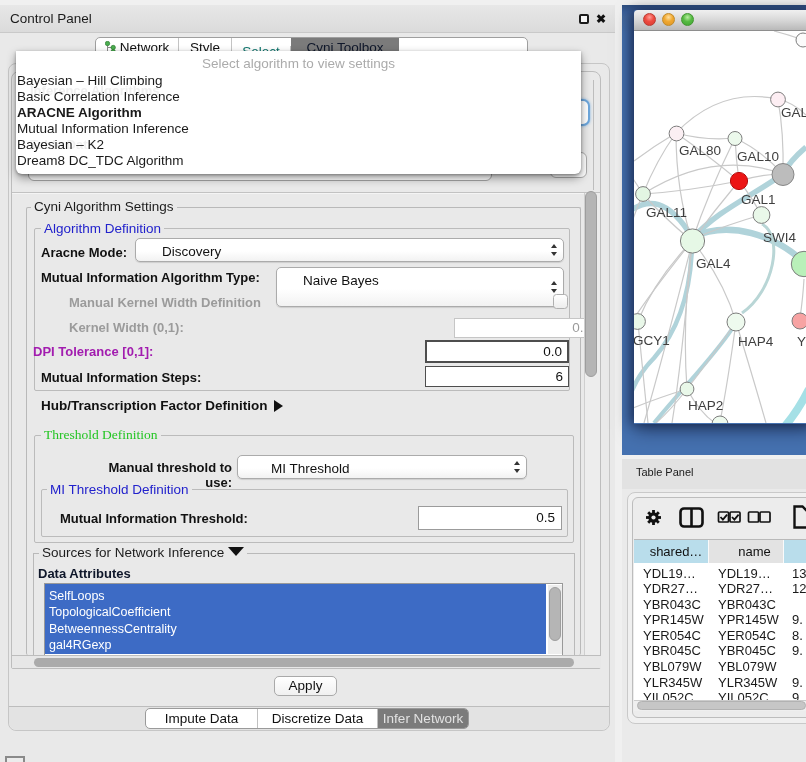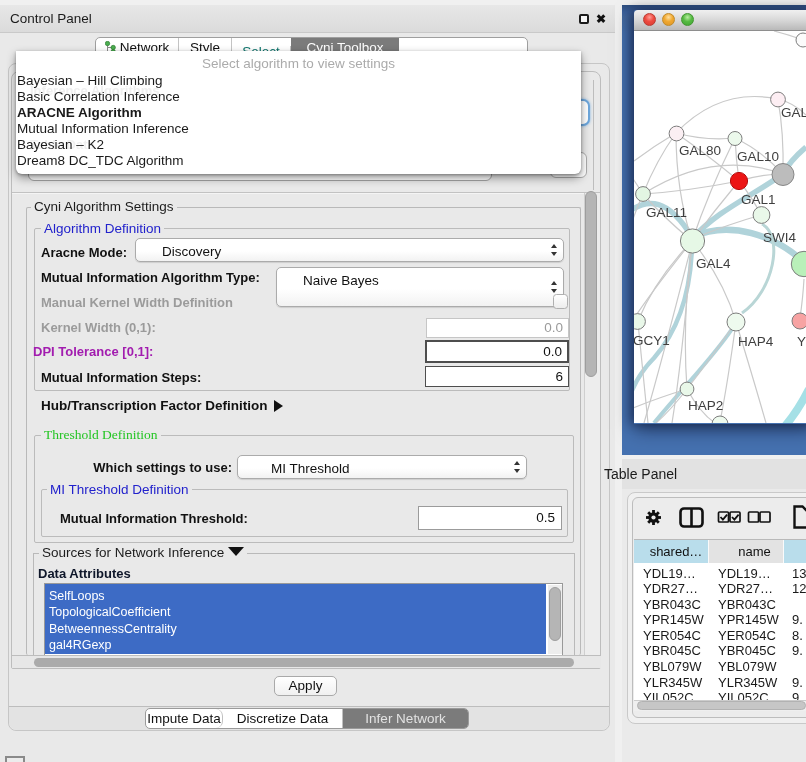--- a/index.html
+++ b/index.html
@@ -13,21 +13,21 @@
   border:1px solid #ababab; border-radius:5px; box-shadow:0 1px 1px rgba(0,0,0,0.12);
   font-size:13.5px; color:#111;
 }
 .combo .ctext { position:absolute; top:5px; }
 .arrows { position:absolute; width:9px; top:0; bottom:0; }
 .arrows:before { content:""; position:absolute; left:1px; top:50%; margin-top:-6px;
   border-left:3.5px solid transparent; border-right:3.5px solid transparent; border-bottom:4.5px solid #333; }
 .arrows:after { content:""; position:absolute; left:1px; top:50%; margin-top:1.5px;
   border-left:3.5px solid transparent; border-right:3.5px solid transparent; border-top:4.5px solid #333; }
 .tfield { position:absolute; background:#fff; font-size:13.5px; color:#111; text-align:right; }
-.glabel { color:#9b9b9b; }
+.glabel { color:#9b9b9b;margin-left:28px; }
 </style>
 </head>
 <body>
 
 <div class="abs" style="left:0; top:0; width:615px; height:762px; background:#e9e9e9;"></div>
 
 <div class="abs" style="left:0; top:0; width:806px; height:5px; background:#f0f0f0;"></div>
 
 <div class="abs" style="left:0; top:5px; width:615px; height:28px; background:linear-gradient(180deg,#e7e7e7,#dbdbdb); border-bottom:1px solid #c9c9c9;"></div>
 <div class="abs" style="left:10px; top:11px; font-size:13.5px; color:#1b1b1b;">Control Panel</div>
@@ -38,21 +38,21 @@
 <div class="abs" style="left:95px; top:37px; width:433px; height:21px; background:#ffffff; border:1px solid #9f9f9f; border-radius:5px; overflow:hidden; display:flex;">
   <div style="width:83px; border-right:1px solid #c4c4c4; display:flex; align-items:center; justify-content:center; font-size:13.5px; color:#111;">
     <svg width="11" height="13" viewBox="0 0 11 13" style="margin-right:4px;">
       <path d="M2.5 3 L2.5 10.5 L8 10.5 M2.5 6.5 L7.5 6.5" stroke="#8c8c8c" stroke-width="1" fill="none"></path>
       <circle cx="2.5" cy="2.5" r="2.2" fill="#4caf50" stroke="#2e7d32" stroke-width="0.7"></circle>
       <circle cx="8.2" cy="6.5" r="2.2" fill="#4caf50" stroke="#2e7d32" stroke-width="0.7"></circle>
       <circle cx="8.2" cy="10.7" r="2.2" fill="#4caf50" stroke="#2e7d32" stroke-width="0.7"></circle>
     </svg>Network</div>
   <div style="width:53px; border-right:1px solid #c4c4c4; display:flex; align-items:center; justify-content:center; font-size:13.5px; color:#111;">Style</div>
   <div style="width:59px; border-right:1px solid #c4c4c4; display:flex; align-items:center; justify-content:center; font-size:13.5px; color:#0f766e;margin-top:8px;">Select</div>
-  <div style="width:108px; background:#7b7b7b; display:flex; align-items:center; justify-content:center; font-size:13.5px; color:#ffffff;">Cyni Toolbox</div>
+  <div style="width:108px; background:#7b7b7b; display:flex; align-items:center; justify-content:center; font-size:13.5px; color:#0f172a;">Cyni Toolbox</div>
   <div style="flex:1; display:flex; align-items:center; justify-content:center; font-size:13.5px; color:#111;margin-top:26px;">jActiveMNodules</div>
 </div>
 
 <div class="abs" style="left:8px; top:63px; width:602px; height:668px; background:#e9e9e9; border:1px solid #c6c6c6; border-radius:8px;"></div>
 <div class="abs" style="left:11px; top:71px; width:590px; height:598px; background:#e9e9e9; border:1px solid #bdbdbd; border-radius:8px 8px 2px 2px;"></div>
 
 <div class="abs" style="left:540px; top:80px; width:54px; height:110px; border-right:1px solid #bdbdbd;"></div>
 <div class="abs" style="left:552px; top:99px; width:38px; height:27px; border:2px solid #6ea7dc; border-radius:7px; background:#fff; box-shadow:0 0 3px #7fb3e3;"></div>
 <div class="abs" style="left:550px; top:152px; width:37px; height:26px; border:1px solid #ababab; border-radius:6px; background:#fff;"></div>
 <div class="abs" style="left:28px; top:168px; width:464px; height:13px; border:1px solid #a5a5a5; border-radius:0 0 6px 6px; background:#fff;"></div>
@@ -87,21 +87,21 @@
 
 <div class="abs b" style="left:41px; top:370px; font-size:13px; color:#111;">Mutual Information Steps:</div>
 <div class="tfield" style="left:425px; top:366px; width:144px; height:21px; border:1px solid #4e4e4e; line-height:19px; padding-right:5px;">6</div>
 
 <div class="abs b" style="left:41px; top:398px; font-size:13.5px; color:#111;">Hub/Transcription Factor Definition</div>
 <div class="abs" style="left:274px; top:400px; width:0; height:0; border-top:6px solid transparent; border-bottom:6px solid transparent; border-left:9px solid #111;"></div>
 
 <div class="abs" style="left:34px; top:435px; width:540px; height:108px; border:1px solid #bbbbbb; border-radius:2px;"></div>
 <div class="abs grp-title" style="left:41px; top:428px; font-size:13.5px; color:#22c522;font-family:Liberation Serif, serif;">Threshold Definition</div>
 
-<div class="abs b" style="left:82px; top:460px; width:150px; text-align:right; font-size:13px; color:#111;">Which settings to use:</div>
+<div class="abs b" style="left:82px; top:460px; width:150px; text-align:right; font-size:13px; color:#111;">Manual threshold to use:</div>
 <div class="combo" style="left:237px; top:455px; width:290px; height:24px;">
   <span class="ctext" style="left:33px;">MI Threshold</span>
   <span class="arrows" style="right:4px;"></span>
 </div>
 
 <div class="abs" style="left:41px; top:489px; width:527px; height:48px; border:1px solid #bbbbbb; border-radius:2px;"></div>
 <div class="abs grp-title" style="left:47px; top:483px; font-size:13.5px; color:#2222cc;">MI Threshold Definition</div>
 <div class="abs b" style="left:60px; top:511px; font-size:13px; color:#111;">Mutual Information Threshold:</div>
 <div class="tfield" style="left:418px; top:506px; width:144px; height:24px; border:1px solid #9b9b9b; line-height:22px; padding-right:6px;">0.5</div>
 
@@ -117,21 +117,21 @@
 <div class="abs" style="left:12px; top:655px; width:589px; height:13px; background:#e7e7e7; border-top:1px solid #bdbdbd;"></div>
 <div class="abs" style="left:34px; top:658px; width:540px; height:9px; background:#ababab; border-radius:5px;"></div>
 
 <div class="abs" style="left:584px; top:193px; width:16px; height:462px; background:#ededed; border-left:1px solid #cfcfcf;"></div>
 <div class="abs" style="left:585px; top:191px; width:12px; height:186px; background:#b5b5b5; border:1px solid #9e9e9e; border-radius:6px;"></div>
 
 <div class="abs" style="left:274px; top:676px; width:63px; height:20px; background:linear-gradient(180deg,#ffffff,#f0f0f0); border:1px solid #a9a9a9; border-radius:5px; text-align:center; font-size:13.5px; line-height:18px; color:#111;">Apply</div>
 <div class="abs" style="left:9px; top:706px; width:600px; height:24px; background:#e3e3e3; border-top:1px solid #bdbdbd; border-radius:0 0 8px 8px;"></div>
 
 <div class="abs" style="left:145px; top:708px; width:324px; height:21px; background:#ffffff; border:1px solid #9a9a9a; border-radius:5px; overflow:hidden; display:flex;">
-  <div style="width:77px; border-right:1px solid #c0c0c0; display:flex; align-items:center; justify-content:center; font-size:13.5px; color:#111;border-radius:7px;">Impute Data</div>
+  <div style="width:112px; border-right:1px solid #c0c0c0; display:flex; align-items:center; justify-content:center; font-size:13.5px; color:#111;">Impute Data</div>
   <div style="width:120px; border-right:1px solid #c0c0c0; display:flex; align-items:center; justify-content:center; font-size:13.5px; color:#111;">Discretize Data</div>
   <div style="flex:1; background:#7b7b7b; display:flex; align-items:center; justify-content:center; font-size:13.5px; color:#e2e2e2;">Infer Network</div>
 </div>
 
 <div class="abs" style="left:5px; top:756px; width:20px; height:14px; border:2px solid #8a8a8a; background:#ececec;"></div>
 
 <div class="abs" style="left:16px; top:51px; width:565px; height:123px; background:#ffffff; border-radius:0 0 6px 6px; box-shadow:0 4px 10px rgba(0,0,0,0.4), 0 1px 3px rgba(0,0,0,0.3);"></div>
 <div class="abs" style="left:16px; top:51px; width:565px; text-align:center; font-size:13.5px; color:#ababab; padding-top:5px;">Select algorithm to view settings</div>
 
 <div class="abs" style="left:30px; top:83px; font-size:13px; color:#efefef; font-weight:bold;">Inference Algorithms</div>
@@ -224,21 +224,21 @@
         <text x="163" y="315">YE</text>
         <text x="-1" y="314">GCY1</text>
         <text x="54" y="379">HAP2</text>
       </g>
     </svg>
   </div>
 </div>
 
 <div class="abs" style="left:622px; top:455px; width:184px; height:4px; background:#f0f0f0;"></div>
 <div class="abs" style="left:622px; top:459px; width:184px; height:30px; background:#e2e2e2;"></div>
-<div class="abs" style="left:604px; top:466px; font-size:14px; color:#1b1b1b;">Table Panel</div>
+<div class="abs" style="left:636px; top:466px; font-size:11px; color:#1b1b1b;">Table Panel</div>
 <div class="abs" style="left:622px; top:489px; width:184px; height:273px; background:#eaeaea;"></div>
 
 <div class="abs" style="left:627px; top:492px; width:190px; height:232px; background:#f0f0f0; border:1px solid #c9c9c9; border-radius:8px;"></div>
 <div class="abs" style="left:632px; top:497px; width:185px; height:221px; background:#ececec; border:1px solid #bdbdbd; border-radius:6px;"></div>
 
 <svg class="abs" style="left:632px; top:497px;" width="174" height="40" viewBox="0 0 174 40">
   <g transform="translate(21.5,20.5)">
     <g stroke="#111" stroke-width="2.8">
       <line x1="0" y1="-7.5" x2="0" y2="7.5"></line>
       <line x1="-7.5" y1="0" x2="7.5" y2="0"></line>

